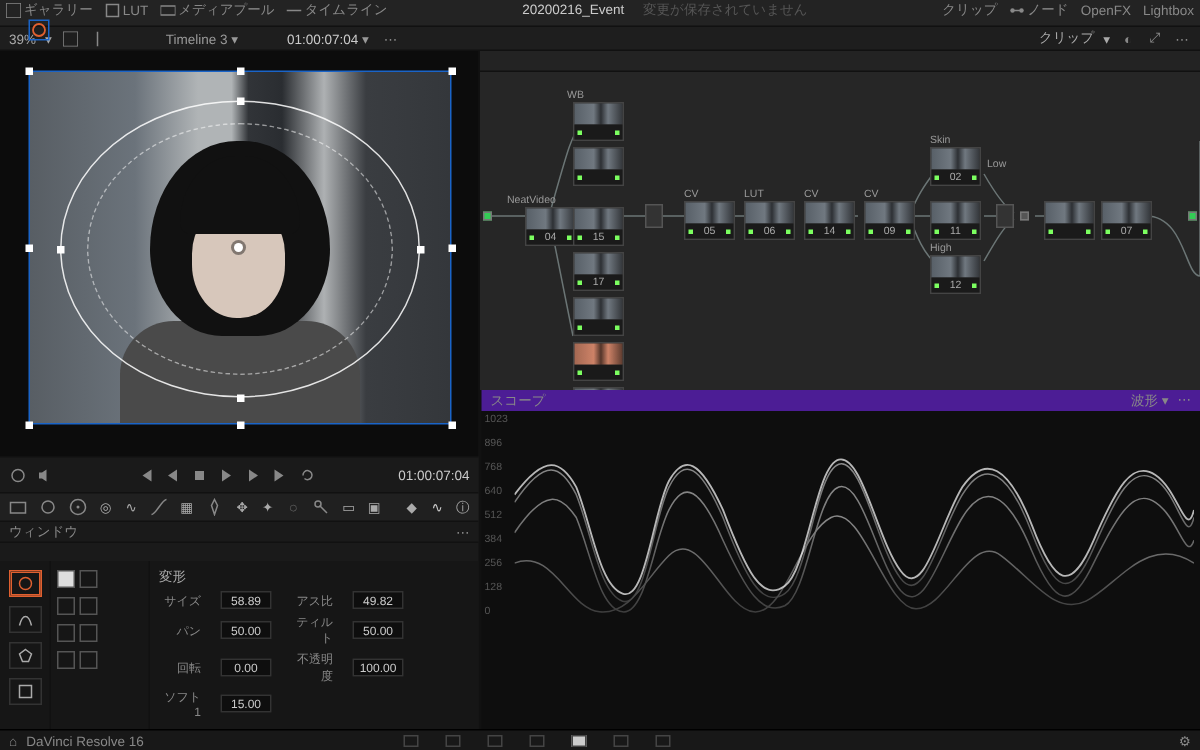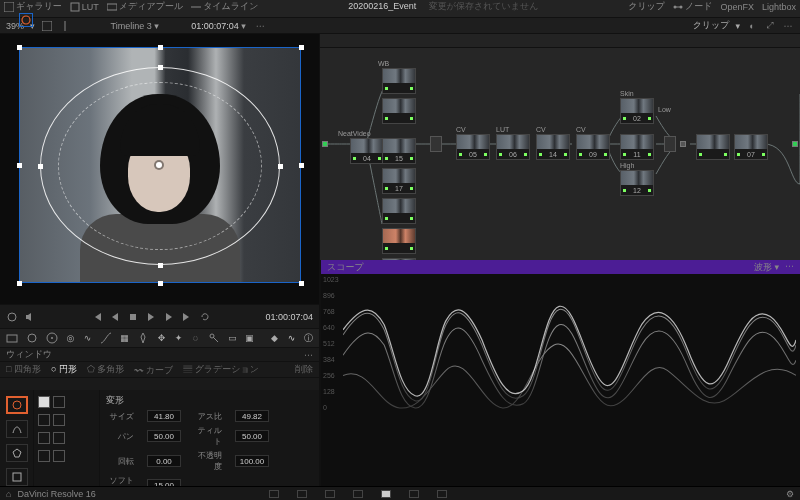--- a/index.html
+++ b/index.html
@@ -282,28 +282,20 @@
       <div style="flex:1"></div>
       <span class="ic">◆</span>
       <span class="ic" style="color:#ccc">∿</span>
       <span class="ic">ⓘ</span>
     </div>
 
     <div class="winhdr">
         <span>ウィンドウ</span>
         <span style="margin-left:auto">⋯</span>
       </div>
-    <div class="tabs">
-      <span>□ <span>四角形</span></span>
-      <span class="act">○ <span>円形</span></span>
-      <span>⬠ <span>多角形</span></span>
-      <span>〰 <span>カーブ</span></span>
-      <span>▤ <span>グラデーション</span></span>
-      <span style="margin-left:auto"><span>削除</span></span>
-    </div>
 
     <div class="lower">
       <div class="shapes">
         <div class="shp a">
             <svg width="12" height="12" viewBox="0 0 12 12">
               <circle cx="6" cy="6" r="4" fill="none" stroke="#e06030"></circle>
             </svg>
           </div>
         <div class="shp">
             <svg width="12" height="12" viewBox="0 0 12 12">
@@ -324,21 +316,21 @@
       <div class="mid-tools">
         <div><span class="tog on"></span> <span class="tog"></span></div>
         <div><span class="tog"></span> <span class="tog"></span></div>
         <div><span class="tog"></span> <span class="tog"></span></div>
         <div><span class="tog"></span> <span class="tog"></span></div>
       </div>
       <div class="params">
         <div style="color:#aaa">変形</div>
         <div class="prow">
             <span class="plab">サイズ</span>
-            <span class="pval">41.80</span>
+            <span class="pval">58.89</span>
             <span class="plab">アス比</span>
             <span class="pval">49.82</span>
           </div>
         <div class="prow">
             <span class="plab">パン</span>
             <span class="pval">50.00</span>
             <span class="plab">ティルト</span>
             <span class="pval">50.00</span>
           </div>
         <div class="prow">

